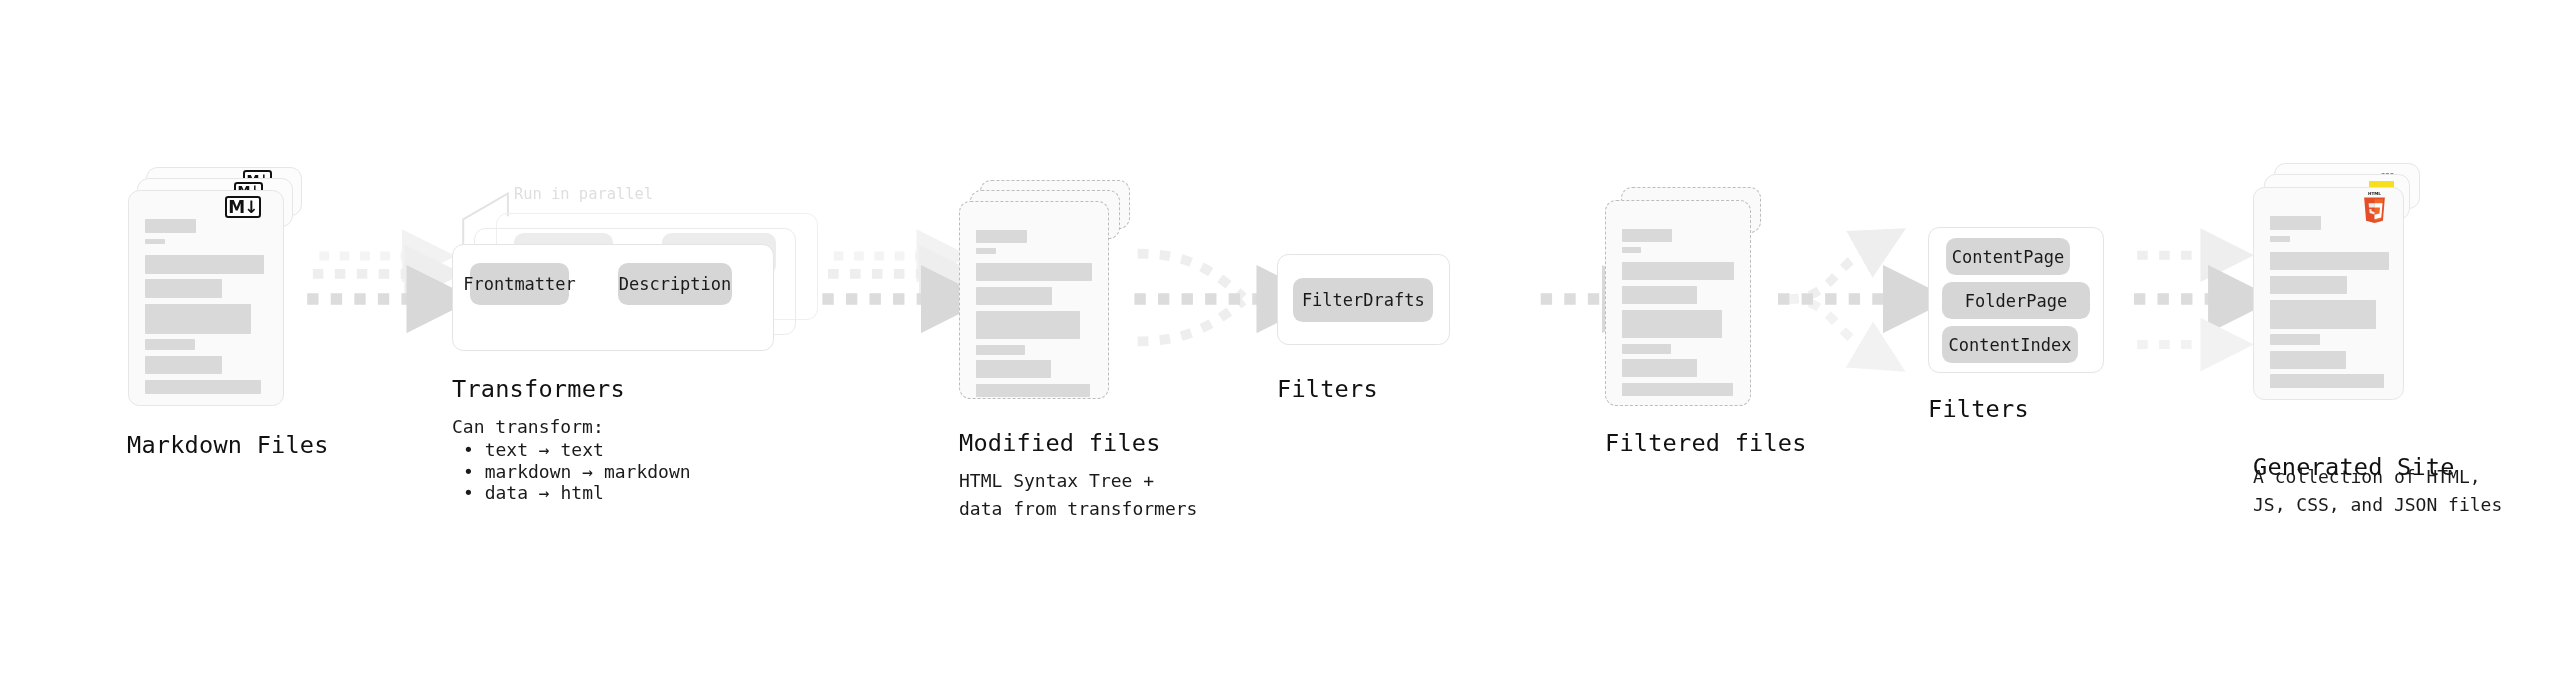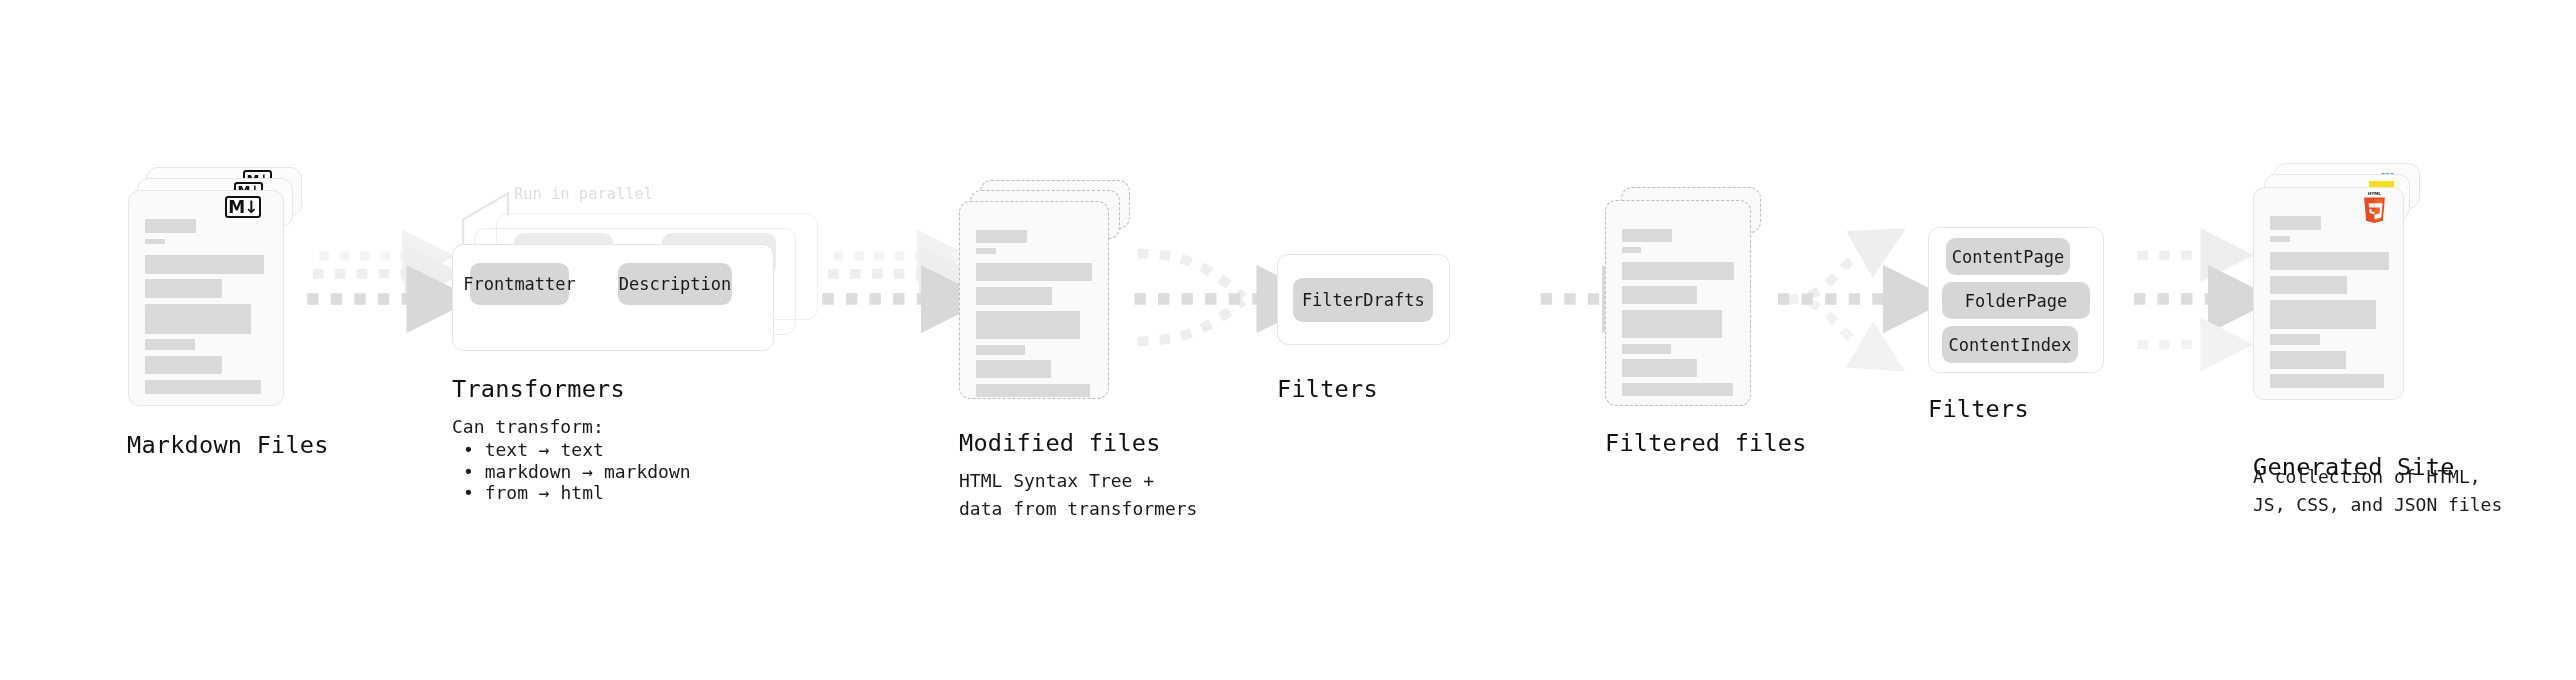--- a/index.html
+++ b/index.html
@@ -256,21 +256,21 @@
     <div class="pill" style="left:18px; top:50px; width:99px; height:42px;">Frontmatter</div>
     <div class="pill" style="left:166px; top:50px; width:114px; height:42px;">Description</div>
   </div>
 
   <div class="annot" style="left:514px; top:185px;">Run in parallel</div>
 
   <div class="title" style="left:452px; top:375px;">Transformers</div>
   <div class="sub" style="left:452px; top:413px;">Can transform:</div>
   <div class="sub list" style="left:463px; top:436px;">• text → text</div>
   <div class="sub list" style="left:463px; top:458px;">• markdown → markdown</div>
-  <div class="sub list" style="left:463px; top:479px;">• from → html</div>
+  <div class="sub list" style="left:463px; top:479px;">• data → html</div>
 
   <div class="doc-stack" style="left:959px; top:180px; width:175px; height:236px;">
     <div class="doc-card dashed" style="left:21px; top:0px; width:150px; height:49px;"></div>
     <div class="doc-card dashed" style="left:10.6px; top:9.8px; width:150px; height:49px;"></div>
     <div class="doc-card dashed" style="left:0px; top:21px; width:150px; height:198px;">
       <div class="doc-body">
         <div class="bar" style="width:51px; height:13px; margin-bottom:4.9px;"></div>
         <div class="bar" style="width:19.5px; height:5.7px; margin-bottom:9.8px;"></div>
         <div class="bar" style="width:116px; height:18px; margin-bottom:5.7px;"></div>
         <div class="bar" style="width:76px; height:18px; margin-bottom:5.7px;"></div>

